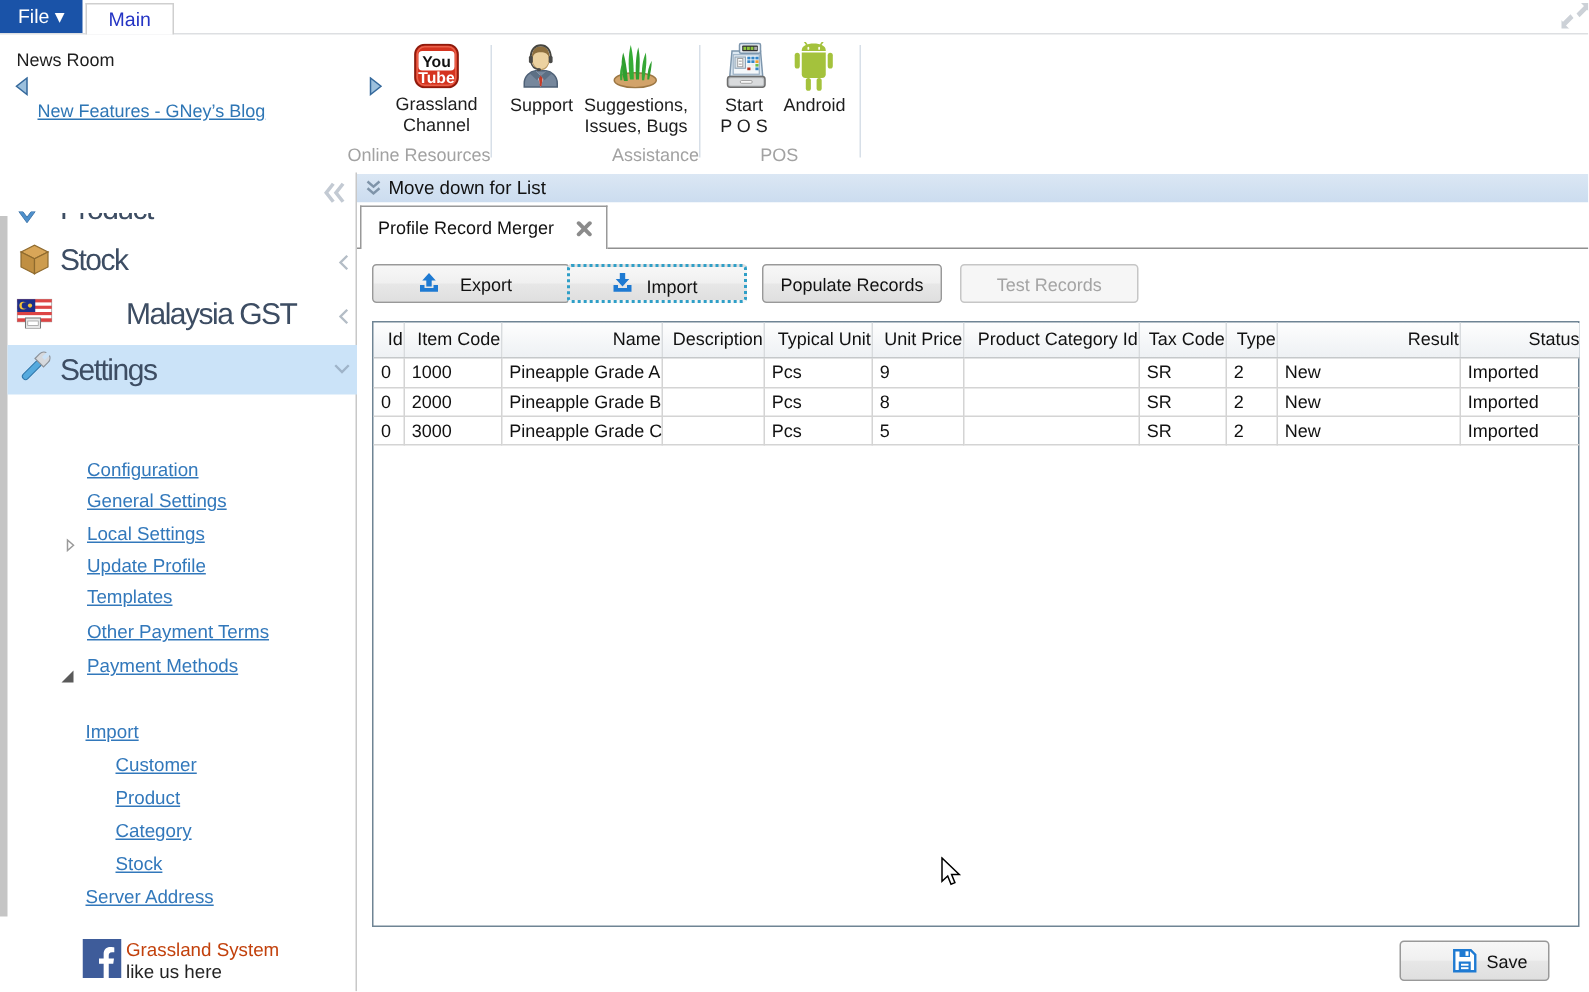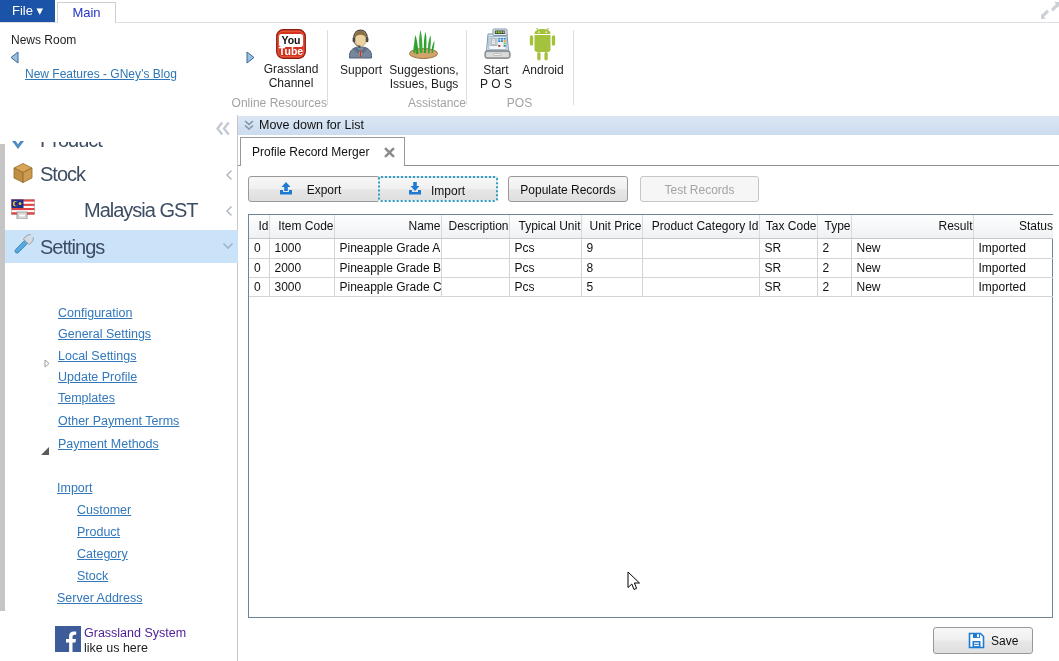--- a/index.html
+++ b/index.html
@@ -243,21 +243,21 @@
   <a class="slink" style="left:77px; top:467px;" href="#">Customer</a>
   <a class="slink" style="left:77px; top:489px;" href="#">Product</a>
   <a class="slink" style="left:77px; top:511px;" href="#">Category</a>
   <a class="slink" style="left:77px; top:533px;" href="#">Stock</a>
   <a class="slink" style="left:57px; top:555px;" href="#">Server Address</a>
 
   <svg class="abs" style="left:55px; top:626px;" width="26" height="26" viewBox="0 0 26 26">
     <rect width="26" height="26" fill="#3e5c9a"></rect>
     <path d="M17.5 26 L17.5 16.5 L20.5 16.5 L21 13 L17.5 13 L17.5 10.8 C17.5 9.8 18 8.8 19.7 8.8 L21.2 8.8 L21.2 5.6 C21.2 5.6 19.9 5.4 18.6 5.4 C15.9 5.4 14.1 7 14.1 10 L14.1 13 L11 13 L11 16.5 L14.1 16.5 L14.1 26 Z" fill="#fff"></path>
   </svg>
-  <div class="abs" style="left:84px; top:626px; font-size:12.5px; color:#4c1d95;">Grassland System</div>
+  <div class="abs" style="left:84px; top:626px; font-size:12.5px; color:#c2410c;">Grassland System</div>
   <div class="abs" style="left:84px; top:641px; font-size:12.5px; color:#222;">like us here</div>
 
   <div class="abs" id="tabstrip"></div>
   <div class="abs" id="doctab">
       <span class="txt">Profile Record Merger</span>
     <svg style="position:absolute; left:143px; top:9px;" width="11" height="11" viewBox="0 0 11 11">
       <g stroke="#8b8b8b" stroke-width="2.6" stroke-linecap="round">
         <line x1="1.8" y1="1.8" x2="9.2" y2="9.2"></line>
         <line x1="9.2" y1="1.8" x2="1.8" y2="9.2"></line>
       </g>

